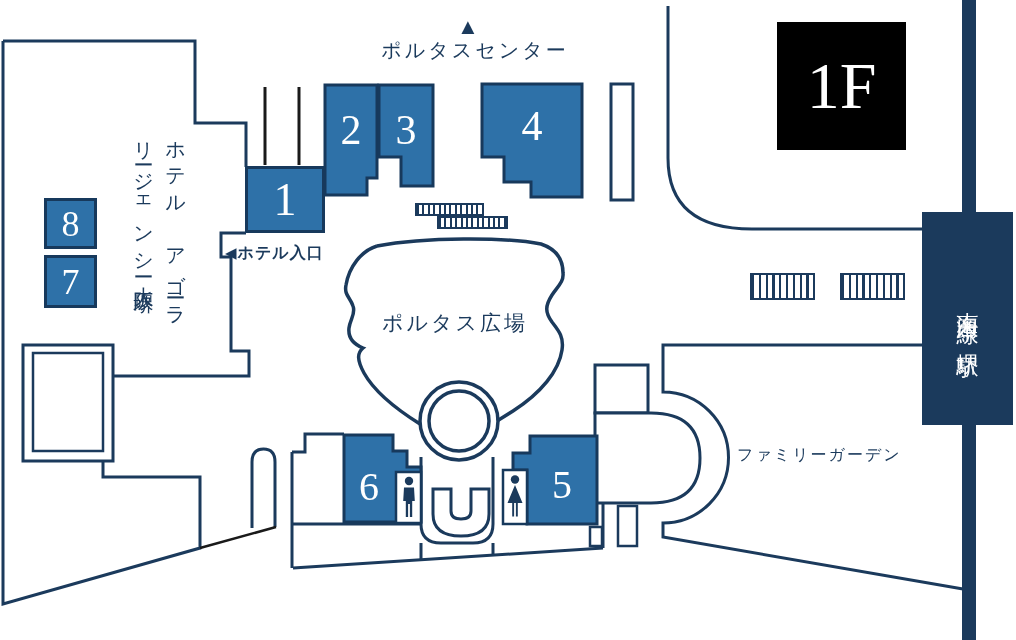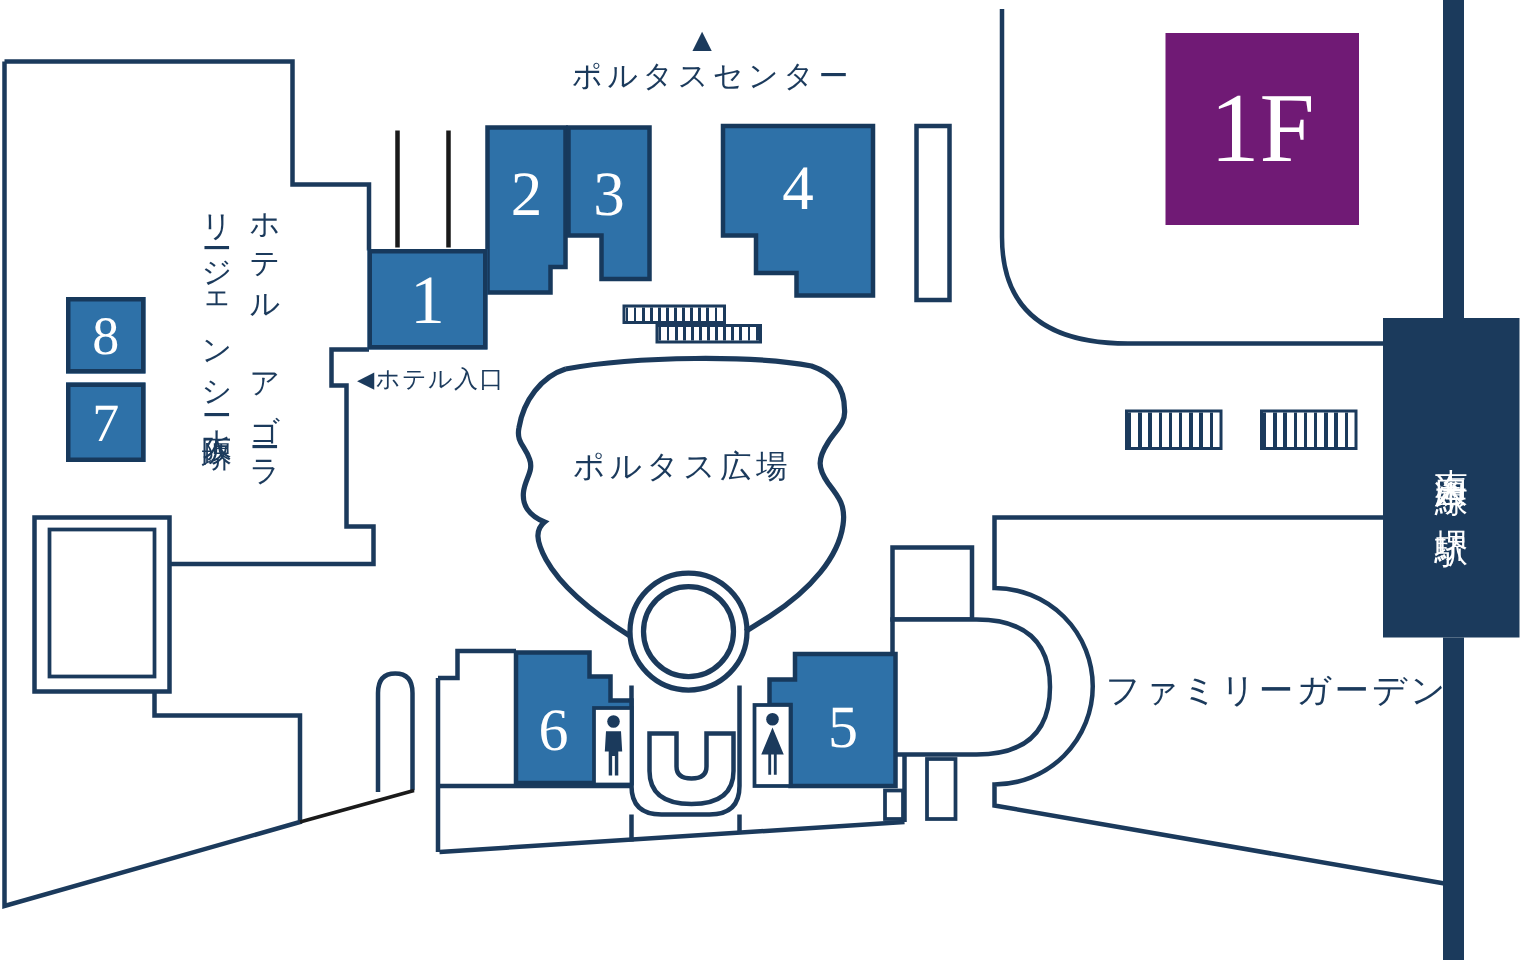--- a/index.html
+++ b/index.html
@@ -14,21 +14,21 @@
   }
   .num{
     position:absolute;display:flex;align-items:center;justify-content:center;
     color:#ffffff;font-family:"Liberation Serif","DejaVu Serif",serif;
   }
   .bluebox{
     position:absolute;background:#2e71a8;border:3px solid #17395c;box-sizing:border-box;
     display:flex;align-items:center;justify-content:center;color:#fff;
   }
   .flatblue{
-    position:absolute;background:#701a75;display:flex;align-items:center;justify-content:center;color:#fff;
+    position:absolute;background:#000000;display:flex;align-items:center;justify-content:center;color:#fff;
   }
   .hatch{
     position:absolute;box-sizing:border-box;border:2px solid #1b3a5c;background:
       repeating-linear-gradient(90deg,#1b3a5c 0 1.9px,#ffffff 1.9px 5.4px);
   }
   .hatch.big{
     border-width:2.5px;background:
       repeating-linear-gradient(90deg,#1b3a5c 0 2.2px,#ffffff 2.2px 6.8px);
   }
   .station-label{
@@ -146,29 +146,29 @@
     </div>
 
   <div class="hatch" style="left:415px;top:203px;width:69px;height:13px;"></div>
   <div class="hatch" style="left:437px;top:216px;width:71px;height:13px;"></div>
   <div class="hatch big" style="left:750px;top:273px;width:65px;height:27px;"></div>
   <div class="hatch big" style="left:840px;top:273px;width:65px;height:27px;"></div>
 
   <div class="lbl" style="left:448px;top:14px;width:40px;text-align:center;font-size:22px;">▲</div>
   <div class="lbl" style="left:355px;top:37px;width:240px;text-align:center;font-size:20px;letter-spacing:3px;">ポルタスセンター</div>
 
-  <div class="lbl" style="left:238px;top:243px;font-size:16px;letter-spacing:1px;">
+  <div class="lbl" style="left:225px;top:243px;font-size:16px;letter-spacing:1px;font-weight:bold;">
     <span style="font-size:15px;">◀</span><span>ホテル入口</span>
   </div>
 
 
-  <div class="lbl" style="left:375px;top:297px;width:160px;text-align:center;font-size:21px;letter-spacing:3px;">ポルタス広場</div>
+  <div class="lbl" style="left:375px;top:309px;width:160px;text-align:center;font-size:21px;letter-spacing:3px;">ポルタス広場</div>
 
 
-  <div class="lbl" style="left:737px;top:445px;font-size:23px;letter-spacing:2px;">ファミリーガーデン</div>
+  <div class="lbl" style="left:737px;top:445px;font-size:16px;letter-spacing:2px;">ファミリーガーデン</div>
 
   <div class="hotel-name">
     <div>ホテル アゴーラ</div>
     <div>リージェンシー大阪堺</div>
   </div>
 
   <div class="station-label">南海本線　堺駅</div>
 
 </div>
 

